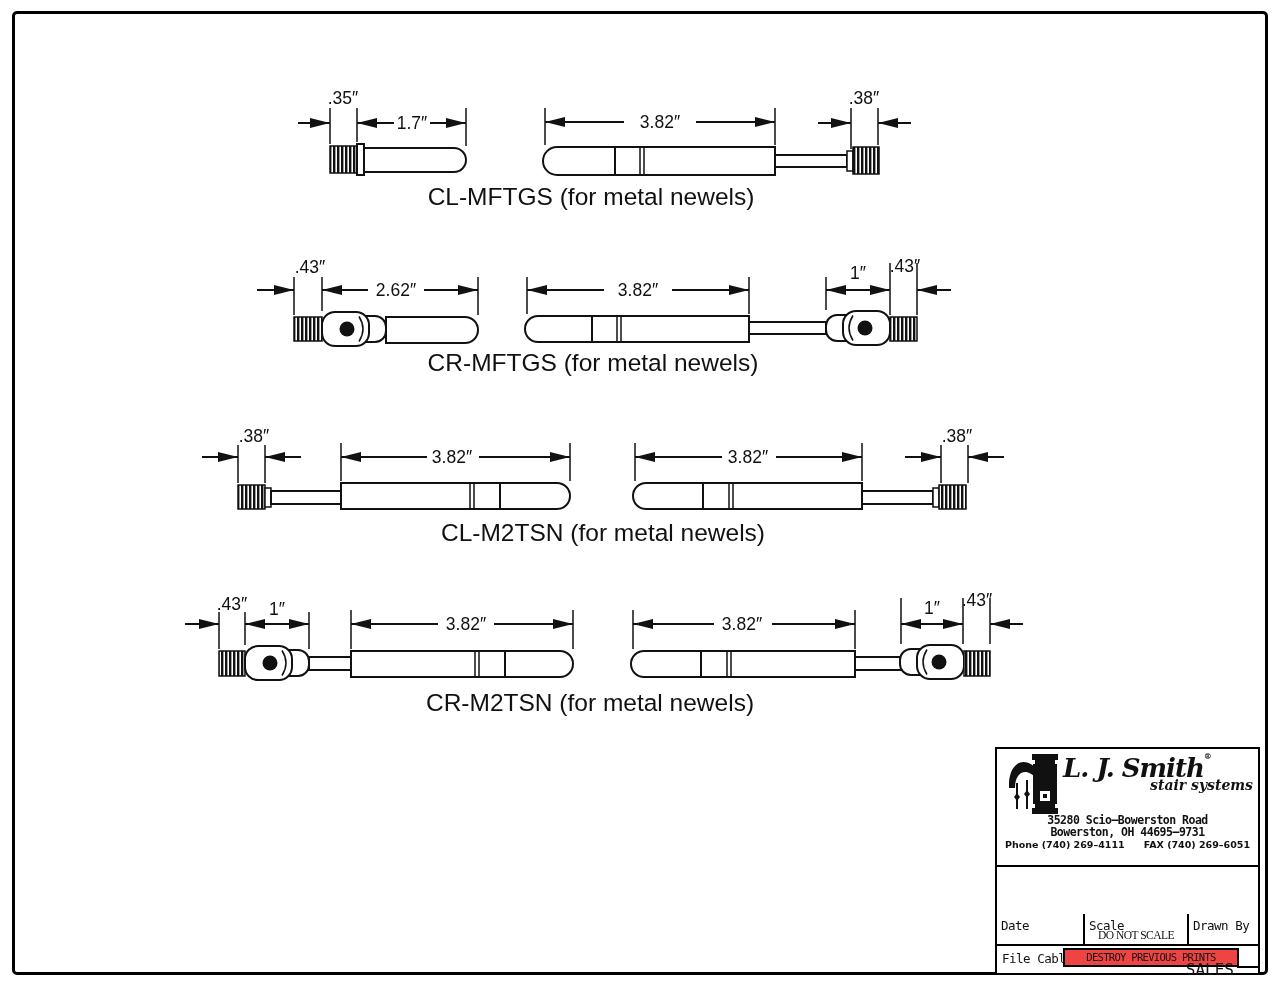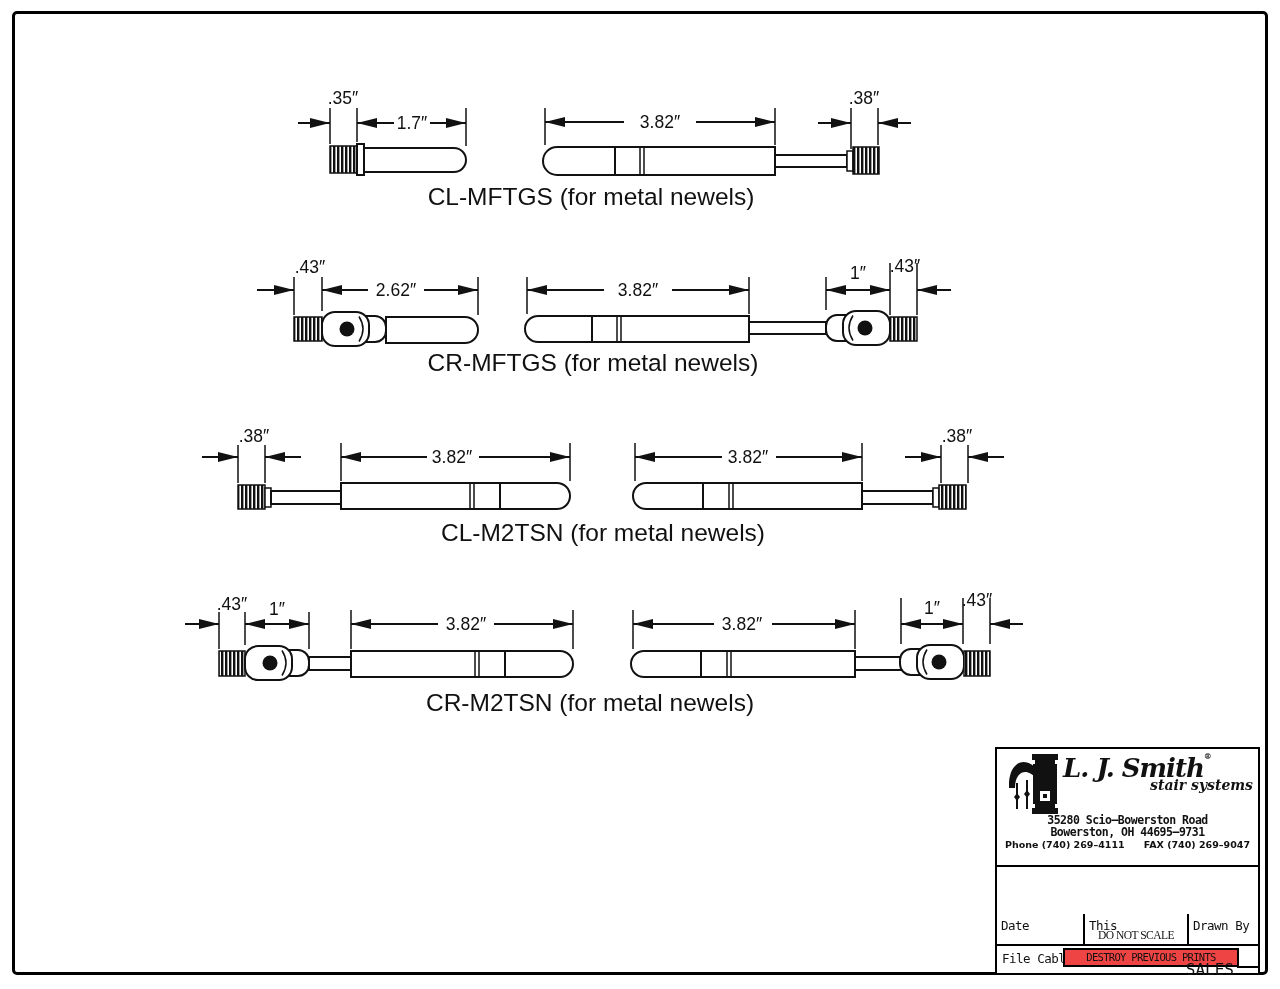--- a/index.html
+++ b/index.html
@@ -277,31 +277,31 @@
       <rect x="27" y="55" width="26" height="6" fill="#111"></rect>
     </svg>
     <div class="brand-text">
       <div class="brand-name"><span>L. J. Smith</span><sup>®</sup></div>
       <div class="brand-tag">stair systems</div>
     </div>
     <div class="addr addr1">35280 Scio–Bowerston Road</div>
     <div class="addr addr2">Bowerston, OH 44695–9731</div>
     <div class="phones">
       <span>Phone (740) 269–4111</span>
-      <span>FAX (740) 269–9047</span>
+      <span>FAX (740) 269–6051</span>
     </div>
   </div>
 
 
   <div class="sect tb-meta">
     <div class="cell cell-date">
       <span class="tb-label">Date</span>
     </div>
     <div class="cell cell-scale">
-      <span class="tb-label">This</span>
+      <span class="tb-label">Scale</span>
       <div class="scale-val">DO NOT SCALE</div>
     </div>
     <div class="cell cell-drawn">
       <span class="tb-label">Drawn By</span>
     </div>
   </div>
 
   <div class="sect tb-file">
     <span class="tb-label">File Cable</span>
     <div class="destroy-box">DESTROY PREVIOUS PRINTS</div>

